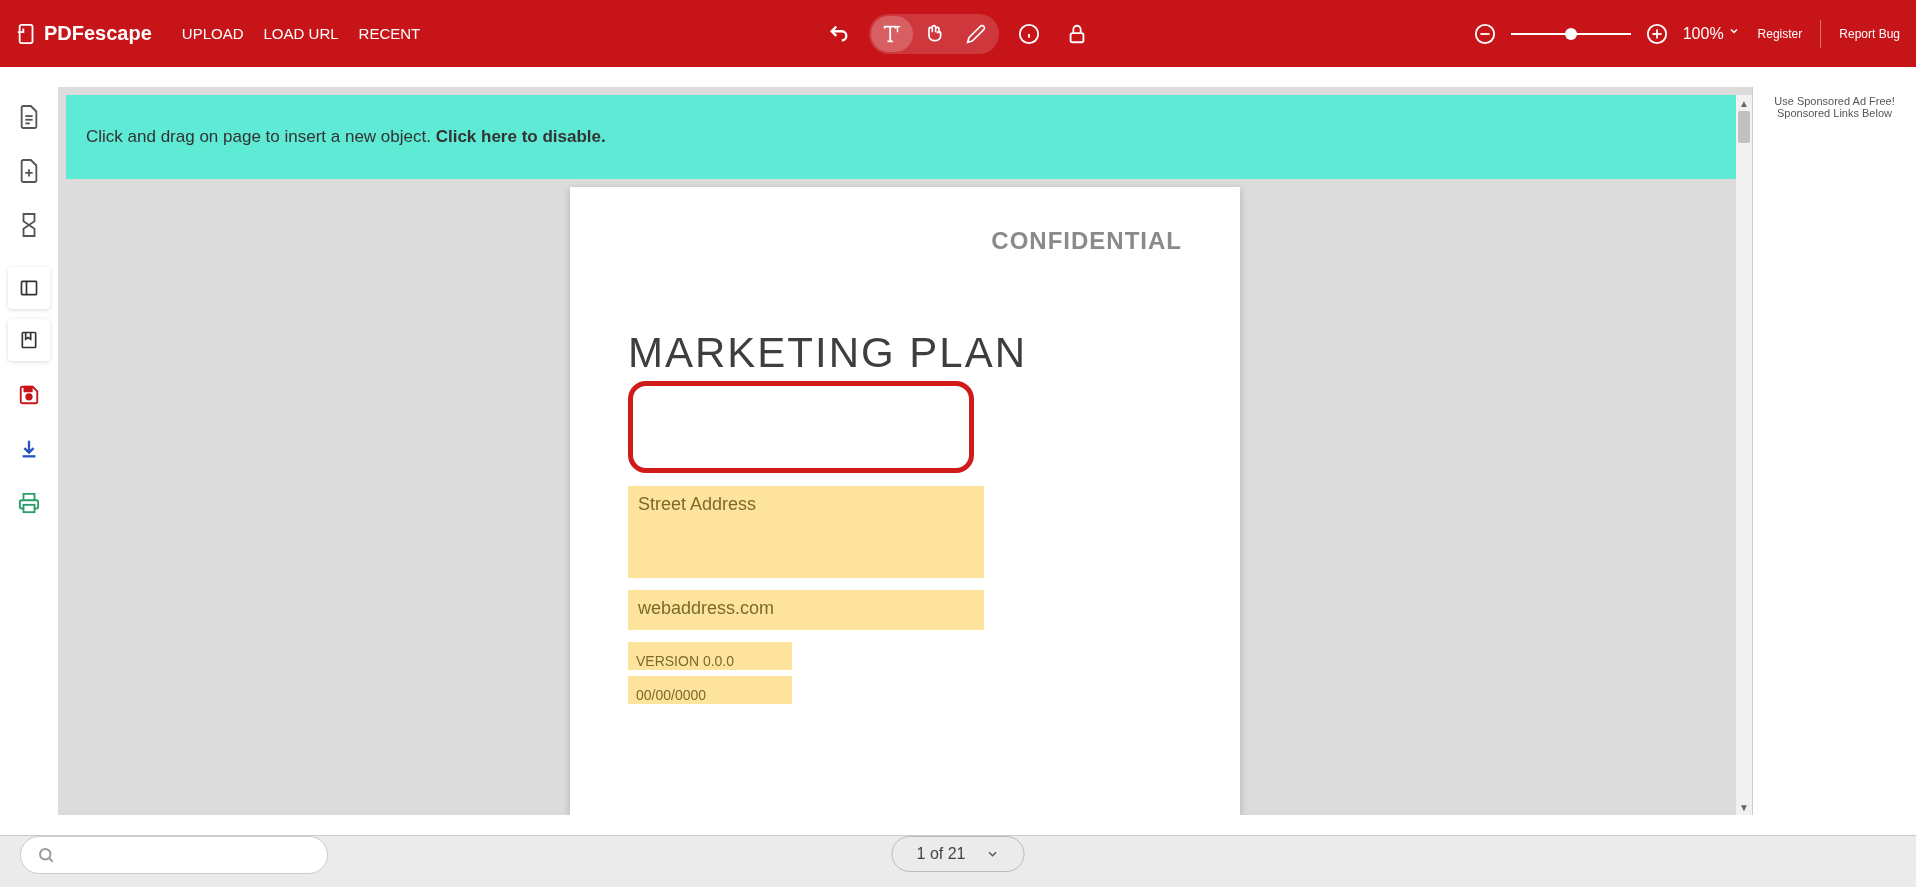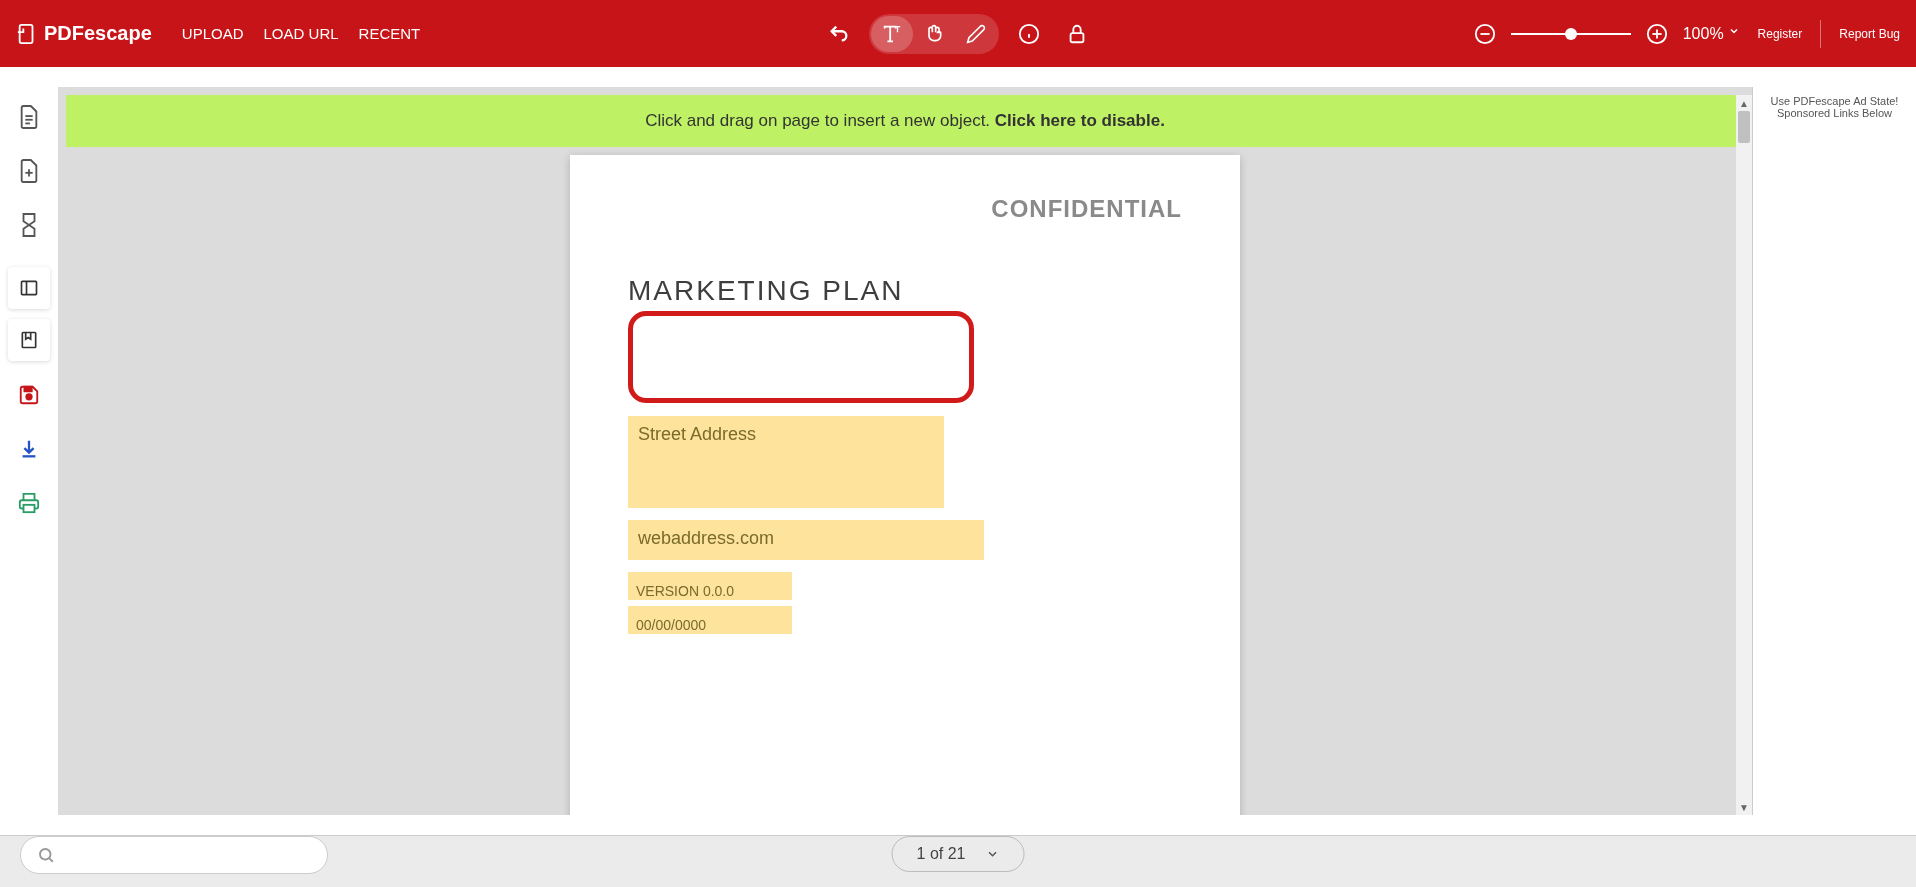--- a/index.html
+++ b/index.html
@@ -187,23 +187,22 @@
     .doc-container {
       flex: 1;
       background: #dcdcdc;
       display: flex;
       flex-direction: column;
       overflow: hidden;
       position: relative;
     }
     
     .notification-bar {
-      background: #bef264;
-      padding: 16px 20px;
-      text-align: center;
+      background: #5eead4;
+      padding: 32px 20px;
       font-size: 17px;
       color: #333;
       margin: 8px 8px 0 8px;
     }
     
     .notification-bar .bold {
       font-weight: bold;
     }
     
     .doc-scroll {
@@ -226,24 +225,24 @@
     .confidential {
       text-align: right;
       color: #8a8a8a;
       font-size: 24px;
       font-weight: bold;
       letter-spacing: 1px;
       font-family: 'Century Gothic', sans-serif;
     }
     
     .doc-title {
-      font-size: 28px;
+      font-size: 42px;
       color: #3e3e3e;
       font-weight: 300;
-      margin-top: 52px;
+      margin-top: 74px;
       letter-spacing: 2px;
       font-family: 'Century Gothic', sans-serif;
     }
     
     .highlight-box {
       border: 5px solid #d11a1a;
       border-radius: 18px;
       height: 92px;
       margin-top: 4px;
       width: 346px;
@@ -252,21 +251,21 @@
     .yellow-field {
       background: #fde39c;
       padding: 8px 10px;
       color: #7a6b2a;
       font-size: 18px;
       margin-top: 12px;
       font-family: 'Century Gothic', sans-serif;
     }
     
     .yellow-field.large {
-      width: 316px;
+      width: 356px;
       height: 92px;
       margin-top: 13px;
     }
     
     .yellow-field.medium {
       width: 356px;
       height: 40px;
     }
     
     .yellow-field.small {
@@ -534,21 +533,21 @@
       </div>
 
       <div class="scrollbar-v">
         <div class="scrollbar-arrow" style="top:0;">▲</div>
         <div class="scrollbar-thumb"></div>
         <div class="scrollbar-arrow" style="bottom:0;">▼</div>
       </div>
     </div>
 
     <div class="ad-panel">
-      <div>Use PDFescape Ad State!</div>
+      <div>Use Sponsored Ad Free!</div>
       <div>Sponsored Links Below</div>
     </div>
   </div>
 
   <div class="footer">
     <div class="search-pill">
       <svg width="18" height="18" viewBox="0 0 24 24" fill="none" stroke="#999" stroke-width="2.5">
         <circle cx="11" cy="11" r="7"></circle>
         <line x1="21" y1="21" x2="16.5" y2="16.5"></line>
       </svg>

